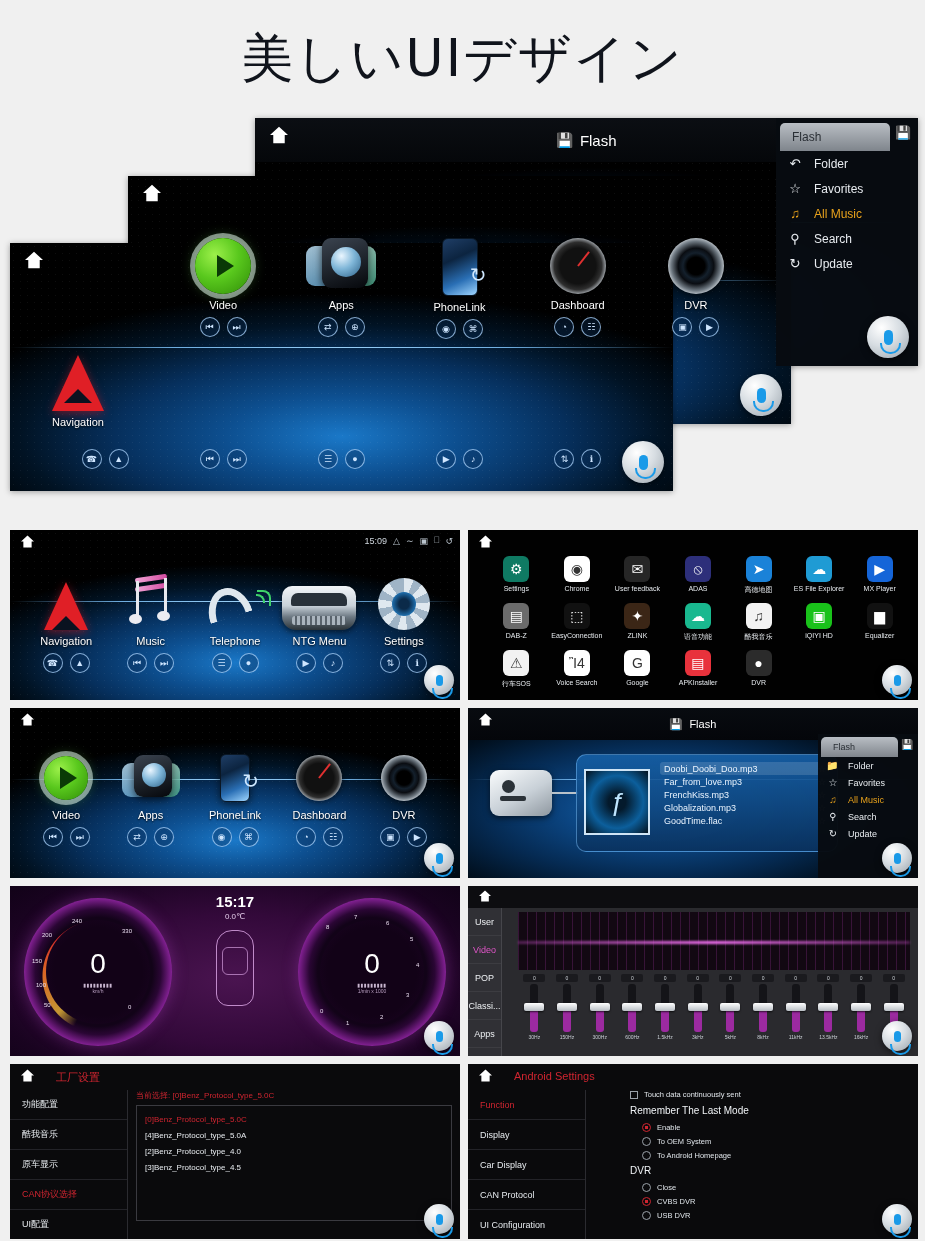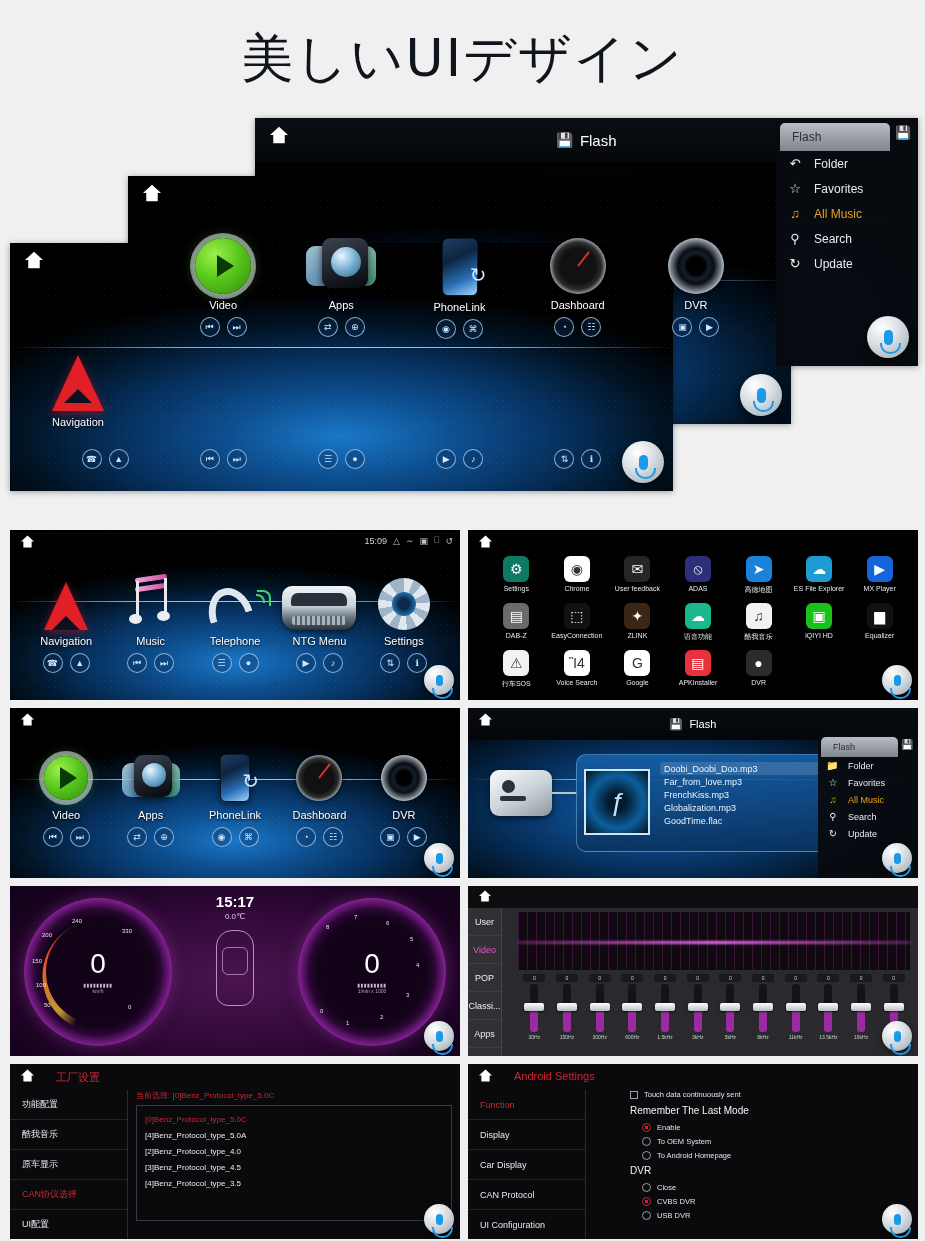--- a/index.html
+++ b/index.html
@@ -933,21 +933,20 @@
         <div class="fs-body">
           <div class="fs-cur">
             <span>当前选择:</span>
             <span>[0]Benz_Protocol_type_5.0C</span>
           </div>
           <div class="fs-box" id="fscnopts">
               <div class="fs-opt sel">[0]Benz_Protocol_type_5.0C</div>
               <div class="fs-opt">[4]Benz_Protocol_type_5.0A</div>
               <div class="fs-opt">[2]Benz_Protocol_type_4.0</div>
               <div class="fs-opt">[3]Benz_Protocol_type_4.5</div>
-              <div class="fs-opt">[4]Benz_Protocol_type_3.5</div>
             </div>
         </div>
         <div class="mic" style="width:30px;height:30px;right:6px;bottom:5px;">
             <span class="m" style="width:7px;height:11px;"></span>
           </div>
       </div>
 
       <div class="cell lg">
         <div class="fs"></div>
         <div class="home-ico" style="left:10px; top:5px; width:15px; height:13px;">

